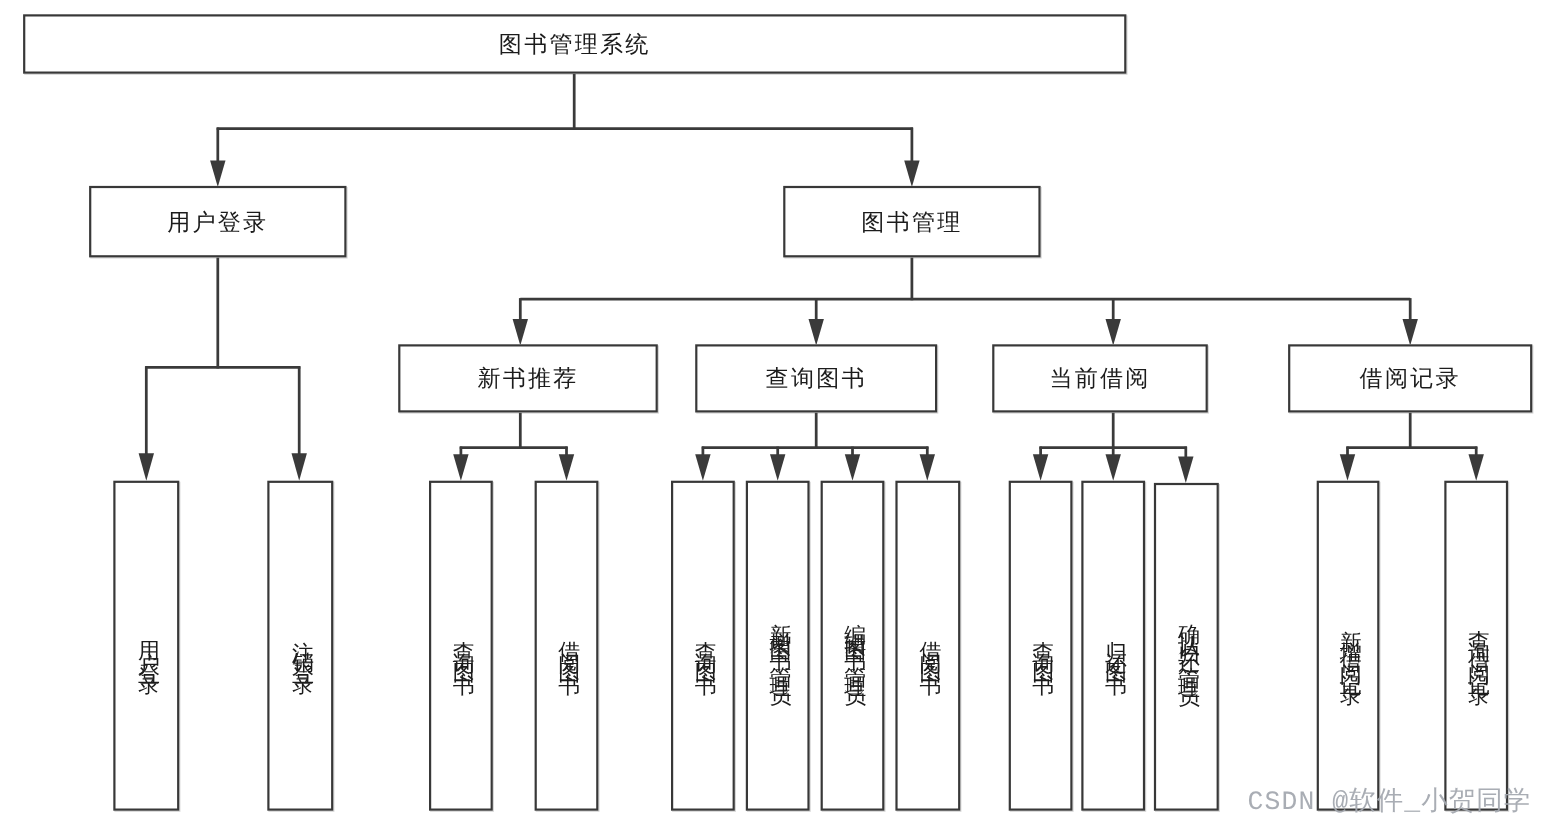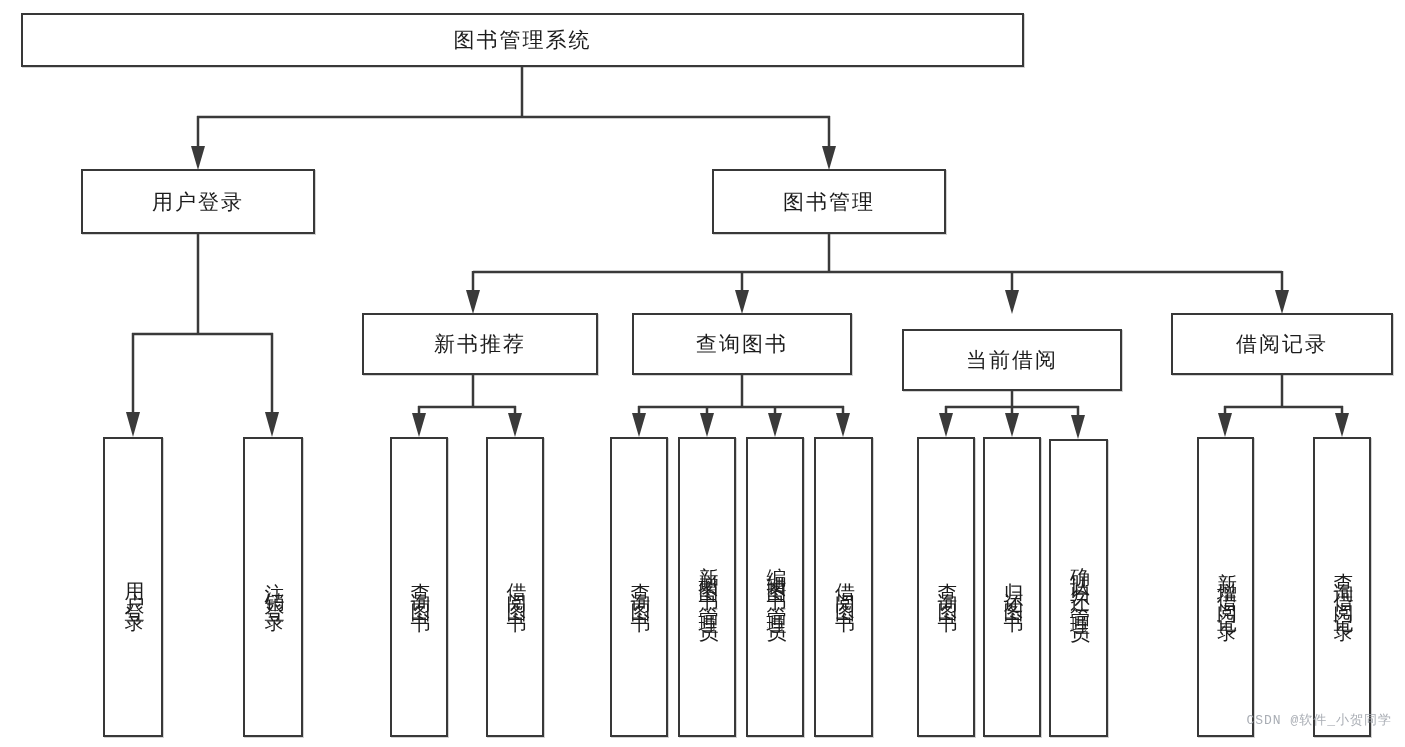--- a/index.html
+++ b/index.html
@@ -20,39 +20,39 @@
   }
   .vbox.tight span{letter-spacing:8px;}
   
   #b-root{left:21px;top:13px;width:1003px;height:54px;}
   
   #b-user-login{left:81px;top:169px;width:234px;height:65px;}
   #b-book-mgmt{left:712px;top:169px;width:234px;height:65px;}
   
   #b-new-rec {left:362px;top:313px;width:236px;height:62px;}
   #b-borrow  {left:632px;top:313px;width:220px;height:62px;}
-  #b-current {left:902px;top:313px;width:220px;height:62px;margin-top:16px;}
+  #b-current {left:902px;top:313px;width:196px;height:62px;}
   #b-records {left:1171px;top:313px;width:222px;height:62px;align-items:center;}
   
   #l-user-login   {left:103px;top:437px;width:60px;height:300px;}
   #l-logout       {left:243px;top:437px;width:60px;height:300px;}
   #l-query1       {left:390px;top:437px;width:58px;height:300px;}
   #l-borrow1      {left:486px;top:437px;width:58px;height:300px;}
   #l-query2       {left:610px;top:437px;width:58px;height:300px;}
   #l-add-admin    {left:678px;top:437px;width:58px;height:300px;}
   #l-edit-admin   {left:746px;top:437px;width:58px;height:300px;}
   #l-borrow2      {left:814px;top:437px;width:59px;height:300px;}
   #l-query3       {left:917px;top:437px;width:58px;height:300px;}
   #l-return       {left:983px;top:437px;width:58px;height:300px;}
   #l-confirm-admin{left:1049px;top:439px;width:59px;height:298px;}
   #l-add-record   {left:1197px;top:437px;width:57px;height:300px;}
   #l-query-record {left:1313px;top:437px;width:58px;height:300px;}
   #watermark{
     position:absolute;right:13px;top:711px;z-index:2;
-    font-size:13px;letter-spacing:1px;color:rgba(164,169,176,0.95);white-space:nowrap;
+    font-size:24px;letter-spacing:1px;color:rgba(164,169,176,0.95);white-space:nowrap;
   }
 </style>
 </head>
 <body>
 
 <div id="stage">
 
   <svg id="connectors" width="1405" height="747" viewBox="0 0 1405 747">
     <g stroke="#3a3a3a" stroke-width="2.5" fill="none">
 

